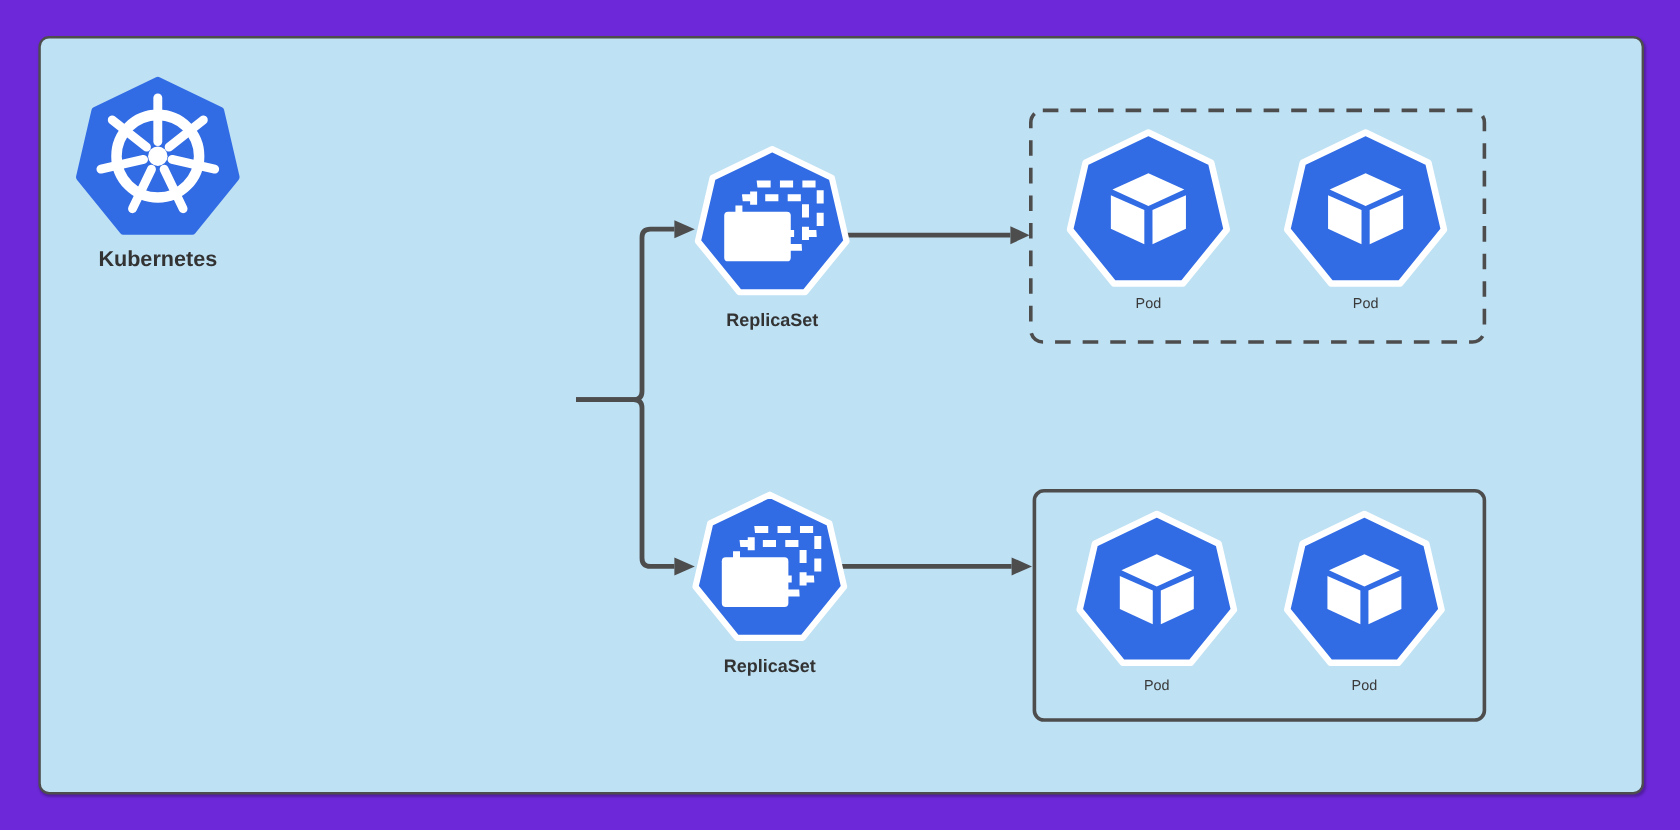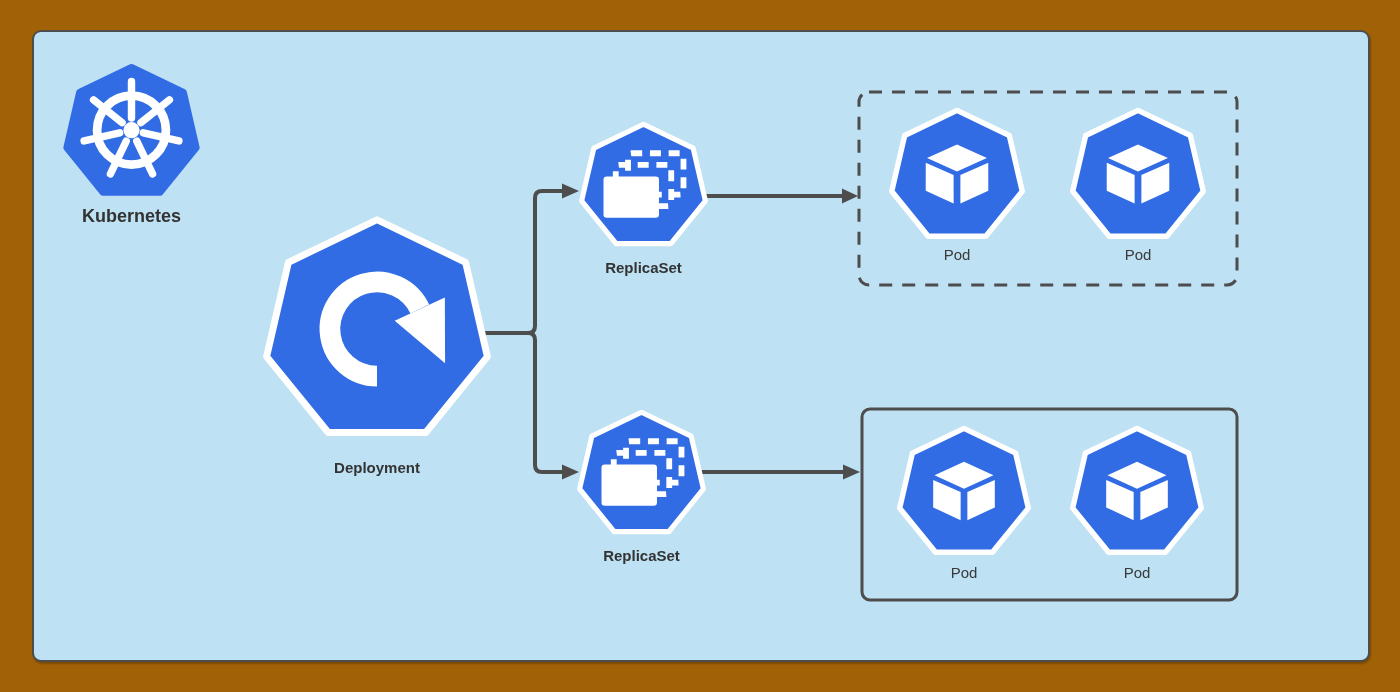--- a/index.html
+++ b/index.html
@@ -1,37 +1,37 @@
 <!DOCTYPE html>
 <html><head>
 <meta charset="utf-8">
 <style>
   * { margin:0; padding:0; box-sizing:border-box; }
   body { background:#ffffff; font-family:"Liberation Sans", sans-serif; }
-  .page { position:relative; width:1400px; height:692px; background:#a16207; overflow:hidden; }
+  .page { position:relative; width:1400px; height:692px; background:#6d28d9; overflow:hidden; }
   .canvas {
     position:absolute; left:32px; top:30px; width:1338px; height:632px;
     background:#BEE1F4; border:2px solid #4D4D4D; border-radius:9px;
     box-shadow:1px 2px 2px rgba(0,0,0,0.25);
   }
   .connectors { position:absolute; left:0; top:0; width:1338px; height:632px; }
   .line  { stroke:#4D4D4D; stroke-width:4; fill:none; }
   .ah    { fill:#4D4D4D; stroke:none; }
   .grp   { fill:none; stroke:#4D4D4D; stroke-width:3; }
   .dash  { stroke-dasharray:13 10; }
 
   .node { position:absolute; }
   .node > svg { display:block; width:100%; height:100%; overflow:visible; }
   .node-label {
     position:absolute; left:50%; transform:translateX(-50%);
     white-space:nowrap; font-size:15px; font-weight:bold; color:#333333;
     line-height:1.1;
   }
   .node-label.lg { font-size:18px; }
-  .node-label.regular { font-weight:normal; font-size:15px; color:#3A3A3A; }
+  .node-label.regular { font-weight:normal; font-size:12px; color:#3A3A3A; }
 
   
   .hep-plain  { fill:#326CE5; stroke:#326CE5; stroke-width:5; }
   .hep-border { fill:#326CE5; stroke:#FFFFFF; stroke-width:4; }
   .hep-border-thin { fill:#326CE5; stroke:#FFFFFF; stroke-width:3; }
 </style>
 </head>
 <body>
 
 <svg width="0" height="0" style="position:absolute" aria-hidden="true">
@@ -93,27 +93,20 @@
     </svg>
 
     <div class="node" style="left:30px; top:32px; width:135px; height:135px">
       <svg viewBox="0 0 100 100">
         <use href="#hepshape" class="hep-plain"></use>
         <use href="#icon-wheel"></use>
       </svg>
       <div class="node-label lg" style="top:calc(100% + 8px)">Kubernetes</div>
     </div>
 
-    <div class="node" style="left:228px; top:182px; width:230px; height:230px">
-      <svg viewBox="0 0 100 100">
-        <use href="#hepshape" class="hep-border-thin"></use>
-        <use href="#icon-deploy"></use>
-      </svg>
-      <div class="node-label" style="top:calc(100% + 16px)">Deployment</div>
-    </div>
 
     <div class="node" style="left:545px; top:89px; width:129px; height:129px">
       <svg viewBox="0 0 100 100">
         <use href="#hepshape" class="hep-border"></use>
         <use href="#icon-rs"></use>
       </svg>
       <div class="node-label" style="top:calc(100% + 10px)">ReplicaSet</div>
     </div>
 
     <div class="node" style="left:543px; top:377px; width:129px; height:129px">

